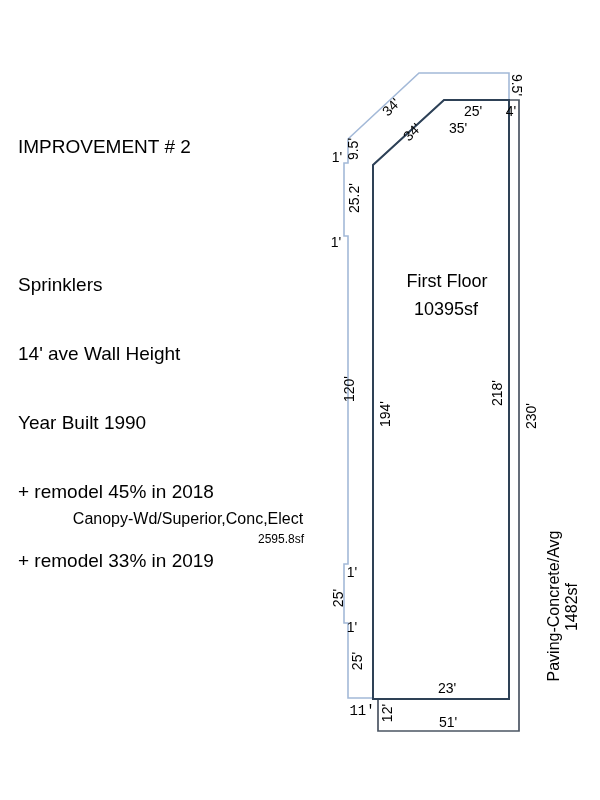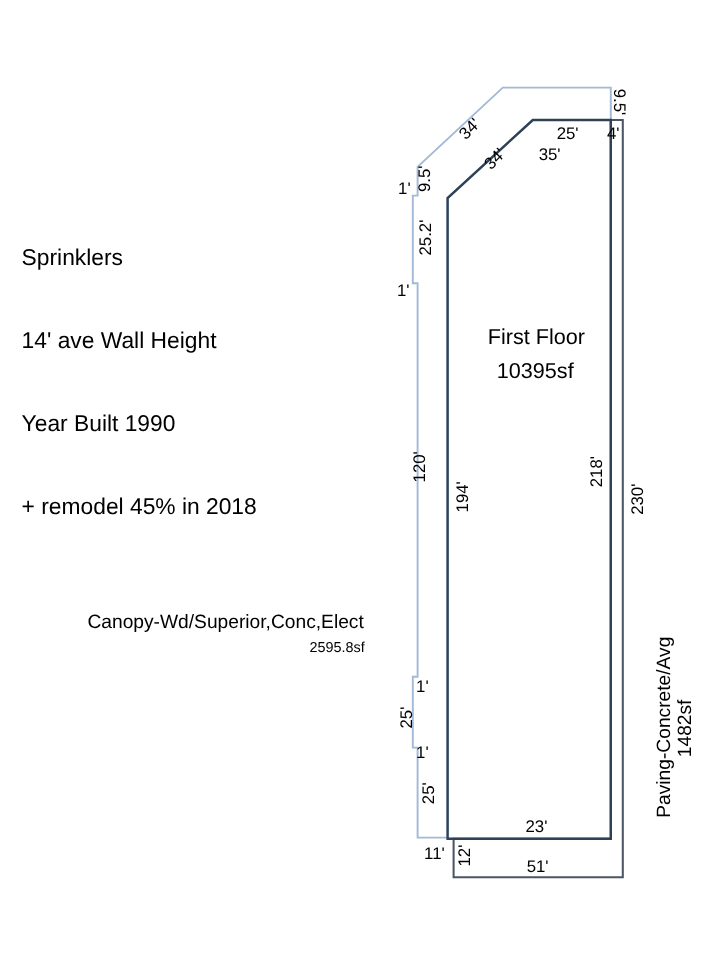--- a/index.html
+++ b/index.html
@@ -35,25 +35,27 @@
   <svg class="plan-svg" width="600" height="800" viewBox="0 0 600 800">
 
     <polygon points="509,73 419,73 348,139 348,163 344,163 344,236 348,236 348,564 344,564 344,623 348,623 348,698 373,698 373,165 444,100 509,100" fill="none" stroke="#a3b9d8" stroke-width="1.6"></polygon>
 
     <polygon points="509,100 519,100 519,731 378,731 378,699 509,699" fill="none" stroke="#4b5563" stroke-width="1.7"></polygon>
 
     <polygon points="444,100 509,100 509,699 373,699 373,165" fill="none" stroke="#2e4156" stroke-width="2"></polygon>
   </svg>
 
   <div class="info-block">
+    <div class="info-line">IMPROVEMENT # 2</div>
     <div class="info-line"></div>
     <div class="info-line">Sprinklers</div>
     <div class="info-line">14' ave Wall Height</div>
     <div class="info-line">Year Built 1990</div>
     <div class="info-line">+ remodel 45% in 2018</div>
+    <div class="info-line">+ remodel 33% in 2019</div>
     
   </div>
 
   <div class="label-layer">
       <div class="lbl" style="left: 447px; top: 281px; font-size: 18px; transform: translate(-50%, -50%) rotate(0deg);">First Floor</div>
       <div class="lbl" style="left: 446px; top: 309px; font-size: 18px; transform: translate(-50%, -50%) rotate(0deg);">10395sf</div>
       <div class="lbl" style="left: 188px; top: 519px; font-size: 16px; transform: translate(-50%, -50%) rotate(0deg);">Canopy-Wd/Superior,Conc,Elect</div>
       <div class="lbl" style="left: 281px; top: 539px; font-size: 12px; transform: translate(-50%, -50%) rotate(0deg);">2595.8sf</div>
       <div class="lbl" style="left: 554px; top: 606px; font-size: 16px; transform: translate(-50%, -50%) rotate(-90deg);">Paving-Concrete/Avg</div>
       <div class="lbl" style="left: 572px; top: 607px; font-size: 16px; transform: translate(-50%, -50%) rotate(-90deg);">1482sf</div>
@@ -68,19 +70,19 @@
       <div class="lbl" style="left: 354px; top: 198px; font-size: 14px; transform: translate(-50%, -50%) rotate(-90deg);">25.2'</div>
       <div class="lbl" style="left: 336px; top: 242px; font-size: 14px; transform: translate(-50%, -50%) rotate(0deg);">1'</div>
       <div class="lbl" style="left: 349px; top: 389px; font-size: 14px; transform: translate(-50%, -50%) rotate(-90deg);">120'</div>
       <div class="lbl" style="left: 385px; top: 414px; font-size: 14px; transform: translate(-50%, -50%) rotate(-90deg);">194'</div>
       <div class="lbl" style="left: 497px; top: 393px; font-size: 14px; transform: translate(-50%, -50%) rotate(-90deg);">218'</div>
       <div class="lbl" style="left: 531px; top: 416px; font-size: 14px; transform: translate(-50%, -50%) rotate(-90deg);">230'</div>
       <div class="lbl" style="left: 352px; top: 572px; font-size: 14px; transform: translate(-50%, -50%) rotate(0deg);">1'</div>
       <div class="lbl" style="left: 338px; top: 598px; font-size: 14px; transform: translate(-50%, -50%) rotate(-90deg);">25'</div>
       <div class="lbl" style="left: 352px; top: 627px; font-size: 14px; transform: translate(-50%, -50%) rotate(0deg);">1'</div>
       <div class="lbl" style="left: 357px; top: 661px; font-size: 14px; transform: translate(-50%, -50%) rotate(-90deg);">25'</div>
-      <div class="lbl" style="left: 362px; top: 711px; font-size: 14px; transform: translate(-50%, -50%) rotate(0deg);">11'</div>
+      <div class="lbl" style="left: 362px; top: 711px; font-size: 14px; transform: translate(-50%, -50%) rotate(0deg); font-family: Liberation Mono, monospace;">11'</div>
       <div class="lbl" style="left: 447px; top: 688px; font-size: 14px; transform: translate(-50%, -50%) rotate(0deg);">23'</div>
       <div class="lbl" style="left: 387px; top: 713px; font-size: 14px; transform: translate(-50%, -50%) rotate(-90deg);">12'</div>
       <div class="lbl" style="left: 448px; top: 722px; font-size: 14px; transform: translate(-50%, -50%) rotate(0deg);">51'</div>
     </div>
 
 </div>
 
 </body></html>

